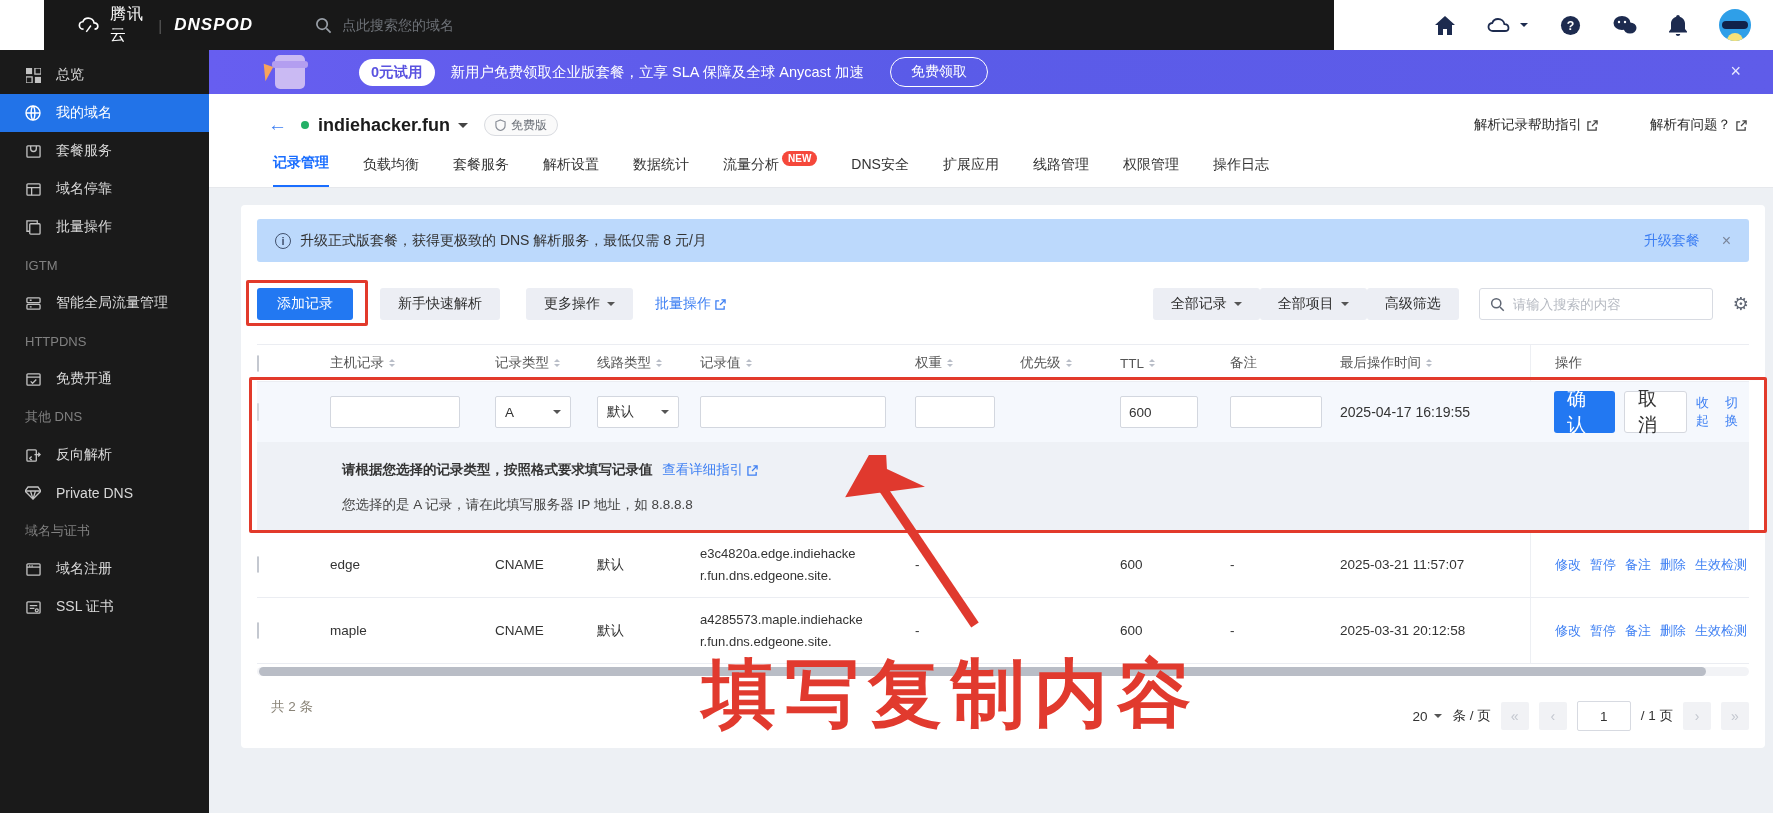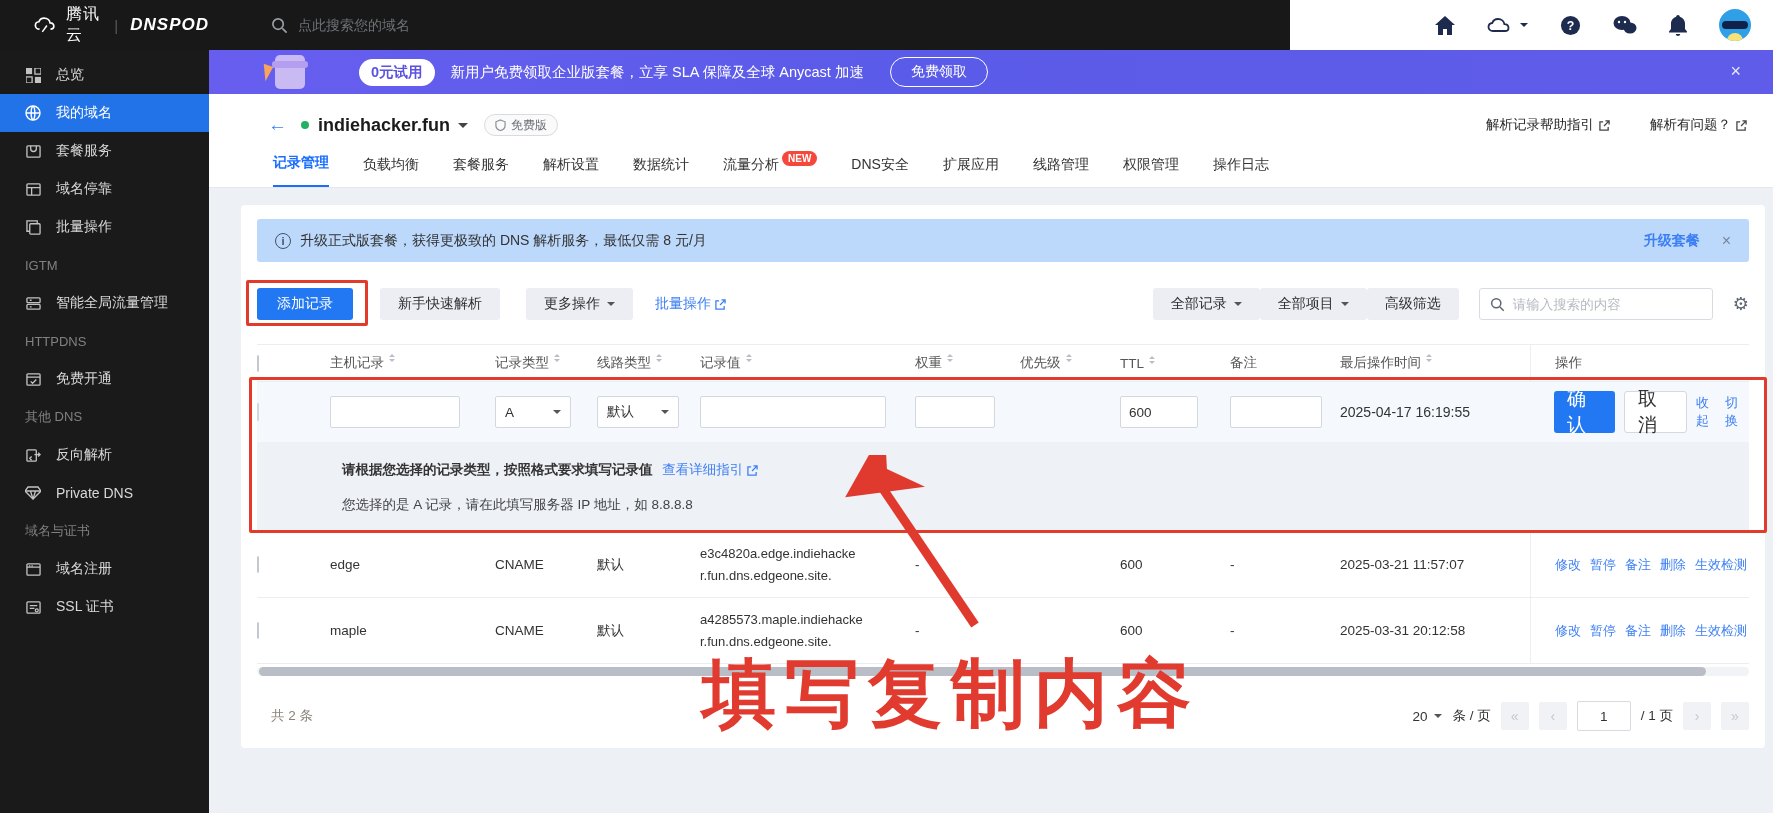--- a/index.html
+++ b/index.html
@@ -1,21 +1,21 @@
 <!DOCTYPE html>
 <html><head>
 <meta charset="utf-8">
 <style>
   * { margin:0; padding:0; box-sizing:border-box; }
   html,body { width:1773px; height:813px; overflow:hidden; }
   body { position:relative; font-family:"Liberation Sans","DejaVu Sans",sans-serif; font-size:14px; color:#333; background:#edf0f4; }
 
   
   .topbar { position:absolute; top:0; left:0; width:1773px; height:50px; background:#fff; display:flex; align-items:center; }
-  .topbar-dark { width:1290px; height:50px; background:#181818; display:flex; align-items:center; flex-shrink:0; }
+  .topbar-dark { width:1290px; height:50px; background:#181818; display:flex; align-items:center; flex-shrink:0;margin-left:44px; }
   .logo-wrap { width:209px; display:flex; align-items:center; padding-left:34px; flex-shrink:0; }
   .logo-brand { color:#fff; font-size:16px; margin-left:8px; letter-spacing:1px; }
   .logo-div { color:#5a5a5a; margin:0 12px; font-size:15px; }
   .logo-prod { color:#fff; font-size:17px; font-weight:bold; font-style:italic; letter-spacing:1px; }
   .top-search { display:flex; align-items:center; margin-left:62px; }
   .top-search input { background:transparent; border:none; outline:none; color:#cfcfcf; font-size:14px; width:320px; margin-left:10px; }
   .top-search input::placeholder { color:#6d7177; }
   .top-icons { display:flex; align-items:center; gap:32px; margin-left:auto; padding-right:22px; color:#1d2b4f; }
   .tb-ic { display:flex; align-items:center; cursor:pointer; }
   .avatar { width:32px; height:32px; border-radius:50%; overflow:hidden; background:#2f9fe8; position:relative; }
@@ -45,33 +45,33 @@
   .promo-close { position:absolute; right:32px; top:11px; font-size:18px; color:#e8e8ff; cursor:pointer; }
 
   
   .page-head { background:#fff; padding:16px 0 0 0; border-bottom:1px solid #e6e8ec; }
   .dom-row { height:30px; display:flex; align-items:center; padding:0 26px 0 59px; }
   .back-ic { color:#3d7ff3; font-size:19px; cursor:pointer; margin-right:14px; }
   .dom-dot { width:8px; height:8px; border-radius:50%; background:#23b066; margin-right:9px; }
   .dom-name { font-size:18px; font-weight:bold; color:#1b1b1b; }
   .dom-caret { width:0; height:0; border:5px solid transparent; border-top-color:#444; margin-left:8px; margin-top:5px; cursor:pointer; }
   .plan-badge { margin-left:16px; height:22px; border:1px solid #d9dbe0; border-radius:12px; display:flex; align-items:center; padding:0 10px; color:#696e76; font-size:12px; gap:5px; background:#fafafa; }
-  .head-links { margin-left:auto; display:flex; align-items:center; gap:40px; font-size:13.5px; color:#262626;justify-content:flex-end; }
+  .head-links { margin-left:auto; display:flex; align-items:center; gap:52px; font-size:13.5px; color:#262626;justify-content:flex-end; }
   .head-link { display:flex; align-items:center; gap:5px; cursor:pointer; }
   .tabs { display:flex; align-items:flex-end; gap:34px; padding:14px 0 0 64px;text-align:center; }
   .tab { padding-bottom:13px; cursor:pointer; color:#333; position:relative; font-size:14px; }
   .tab.active { color:#1a6eff; font-weight:bold; border-bottom:2px solid #1a6eff; }
   .tab .new-badge { position:relative; top:-7px; margin-left:3px; background:#f5483b; color:#fff; font-size:10px; font-weight:bold; border-radius:9px; padding:2px 6px; }
 
   
   .card { position:relative; margin:17px 0 0 32px; width:1524px; background:#fff; border-radius:4px; padding:14px 16px; }
 
   .upg-banner { height:43px; background:#bcd9fc; border-radius:3px; display:flex; align-items:center; padding:0 18px; color:#333; }
   .info-ic { width:16px; height:16px; border:1.5px solid #41516d; border-radius:50%; color:#41516d; font-size:11px; display:flex; align-items:center; justify-content:center; font-weight:bold; margin-right:9px; flex-shrink:0; font-style:normal; }
-  .upg-link { margin-left:auto; color:#3d7ff3; cursor:pointer;font-weight:bold; }
+  .upg-link { margin-left:auto; color:#3d7ff3; cursor:pointer; }
   .upg-close { margin-left:22px; color:#7a8599; font-size:16px; cursor:pointer; }
 
   
   .toolbar { margin-top:26px; display:flex; align-items:center; }
   .btn { height:32px; display:inline-flex; align-items:center; justify-content:center; border-radius:3px; cursor:pointer; font-size:14px; }
   .btn-blue { background:#2278f2; color:#fff; padding:0 20px; }
   .btn-gray { background:#eceef4; color:#2f2f2f; padding:0 18px; }
   .btn-gray + .btn-gray { margin-left:26px; }
   .caret { width:0; height:0; border:4px solid transparent; border-top-color:#555; margin-left:7px; margin-top:4px; }
   .link-blue { color:#3d7ff3; cursor:pointer; display:inline-flex; align-items:center; gap:4px; }
@@ -80,21 +80,21 @@
   .tb-right > * { margin-left:20px; }
   .search-box { width:234px; height:32px; border:1px solid #d8dbe2; border-radius:3px; display:flex; align-items:center; padding:0 10px; background:#fff; }
   .search-box input { border:none; outline:none; flex:1; margin-left:8px; font-size:13.5px; color:#333; }
   .search-box input::placeholder { color:#b6bac2; }
   .gear { font-size:18px; color:#5f6673; cursor:pointer; }
 
   
   .table { margin-top:24px; }
   .trow { display:grid; grid-template-columns:33px 40px 165px 102px 103px 215px 105px 100px 110px 110px 190px 1fr; align-items:center; }
   .thead { height:38px; border-top:1px solid #ebedf2; border-bottom:1px solid #ebedf2; color:#555; font-size:13.5px; }
-  .th { display:flex; }
+  .th { display:flex; align-items:center; }
   .sort { display:inline-flex; flex-direction:column; margin-left:5px; gap:2px; }
   .sort i { display:block; width:0; height:0; border:3.5px solid transparent; }
   .sort .up { border-bottom-color:#b9bec8; border-top-width:0; }
   .sort .dn { border-top-color:#b9bec8; border-bottom-width:0; }
   .cb { width:15px; height:15px; border:1px solid #c4c8d0; border-radius:2px; background:#fff; cursor:pointer; }
   .cb.dis { background:#e9ebef; border-color:#d4d7dd; }
 
   .edit-fields { height:60px; background:#f5f8fd; }
   .edit-fields input { height:32px; border:1px solid #d3d7df; border-radius:2px; outline:none; padding:0 8px; font-size:13.5px; background:#fff; color:#333; }
   .sel { height:32px; border:1px solid #d3d7df; border-radius:2px; background:#fff; display:inline-flex; align-items:center; justify-content:space-between; padding:0 9px; font-size:13.5px; cursor:pointer; }
@@ -107,21 +107,21 @@
   .val2 { line-height:1.65; font-size:13px; }
   .ops-cell { border-left:1px solid #edeff3; height:100%; display:flex; align-items:center; padding-left:24px; gap:9px; font-size:13px; }
   .ops-cell.hdr { border-left:1px solid #edeff3; color:#555; font-size:13.5px; }
   .btn-sm { height:42px; padding:0 13px; font-size:19px; }
   .btn-plain { background:#fff; border:1px solid #d5d8df; color:#333; }
 
   .hscroll { margin-top:3px; height:9px; background:#f2f3f6; border-radius:5px; position:relative; }
   .hscroll .thumb { position:absolute; left:2px; top:0; height:9px; width:97%; background:#b9bdc6; border-radius:5px; }
 
   
-  .tfoot { margin-top:22px; display:flex; align-items:center; height:36px; }
+  .tfoot { margin-top:22px; display:flex; height:36px; }
   .total { color:#8a8478; font-size:13.5px; padding-left:14px; }
   .pager { margin-left:auto; display:flex; align-items:center; gap:10px; color:#333; font-size:13.5px; }
   .psize { display:flex; align-items:center; cursor:pointer; }
   .pbtn { width:28px; height:28px; background:#f1f2f5; border-radius:2px; display:flex; align-items:center; justify-content:center; color:#c3c7cf; font-size:14px; cursor:default; }
   .pinput { width:54px; height:30px; border:1px solid #d7dae1; border-radius:2px; text-align:center; outline:none; font-size:13.5px; color:#333; }
 
   
   .ann { position:absolute; z-index:60; pointer-events:none; }
   .ann-box { border:3px solid #e23a2b; border-radius:2px; }
   .ann-text { color:#e13a2e; font-size:74px; font-weight:bold; letter-spacing:9px; white-space:nowrap; font-family:"Liberation Sans","DejaVu Sans",sans-serif; }

